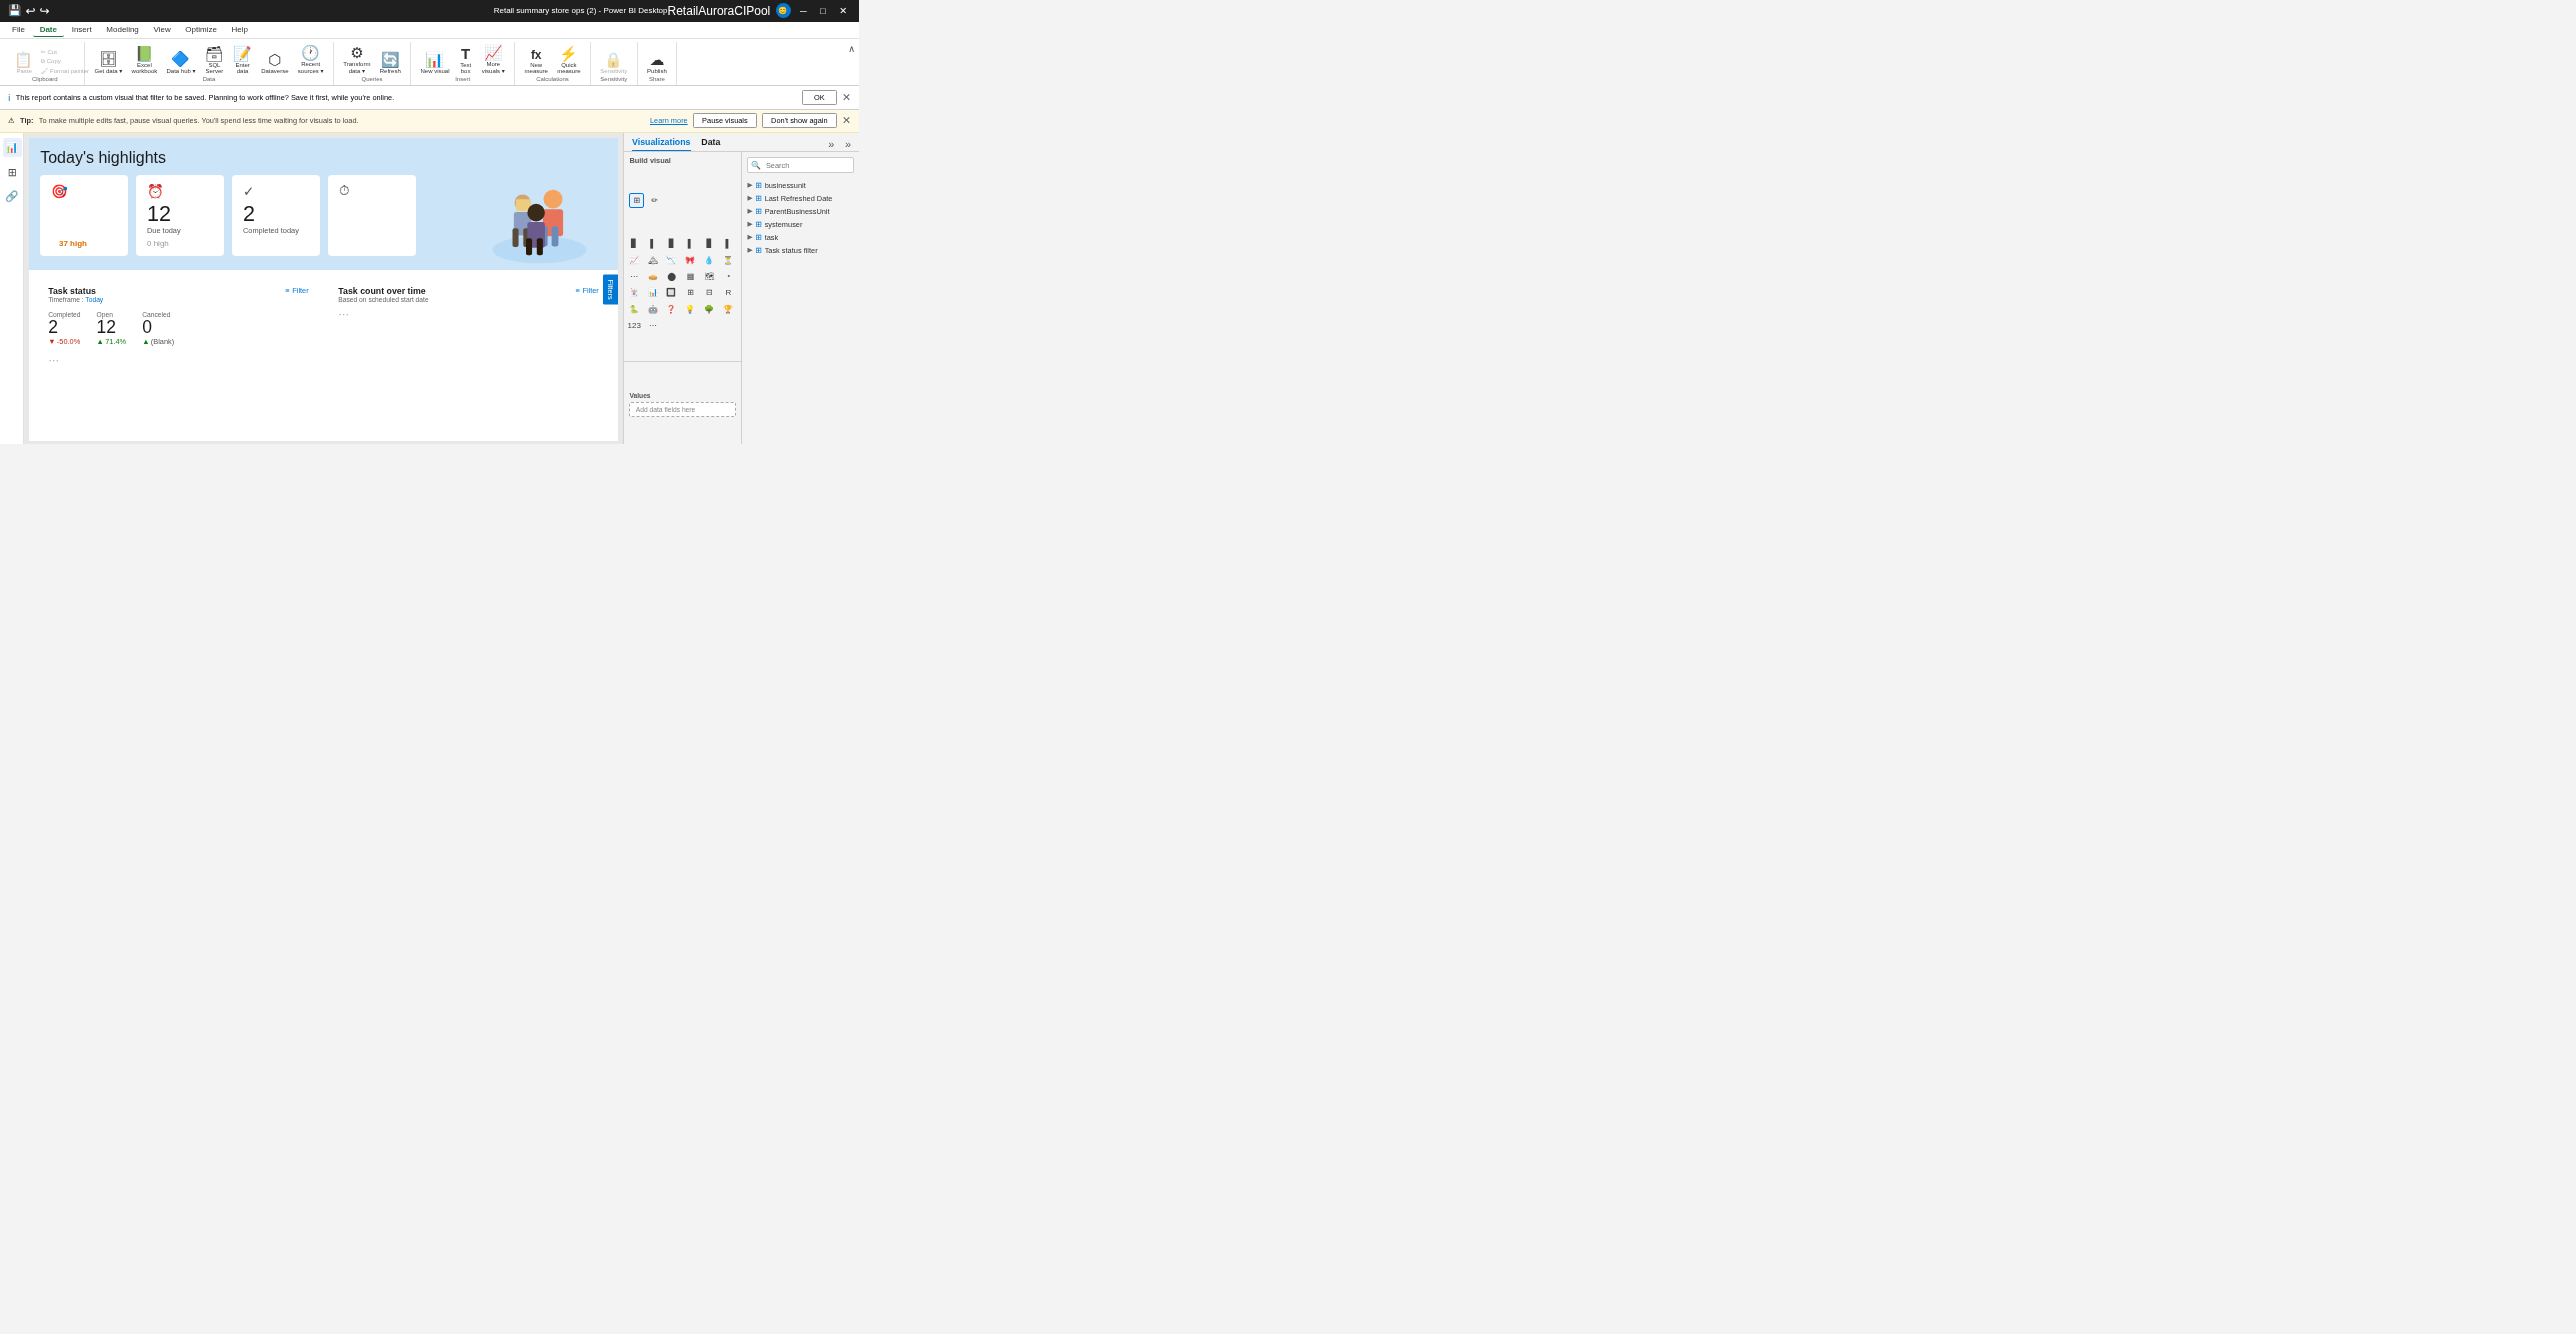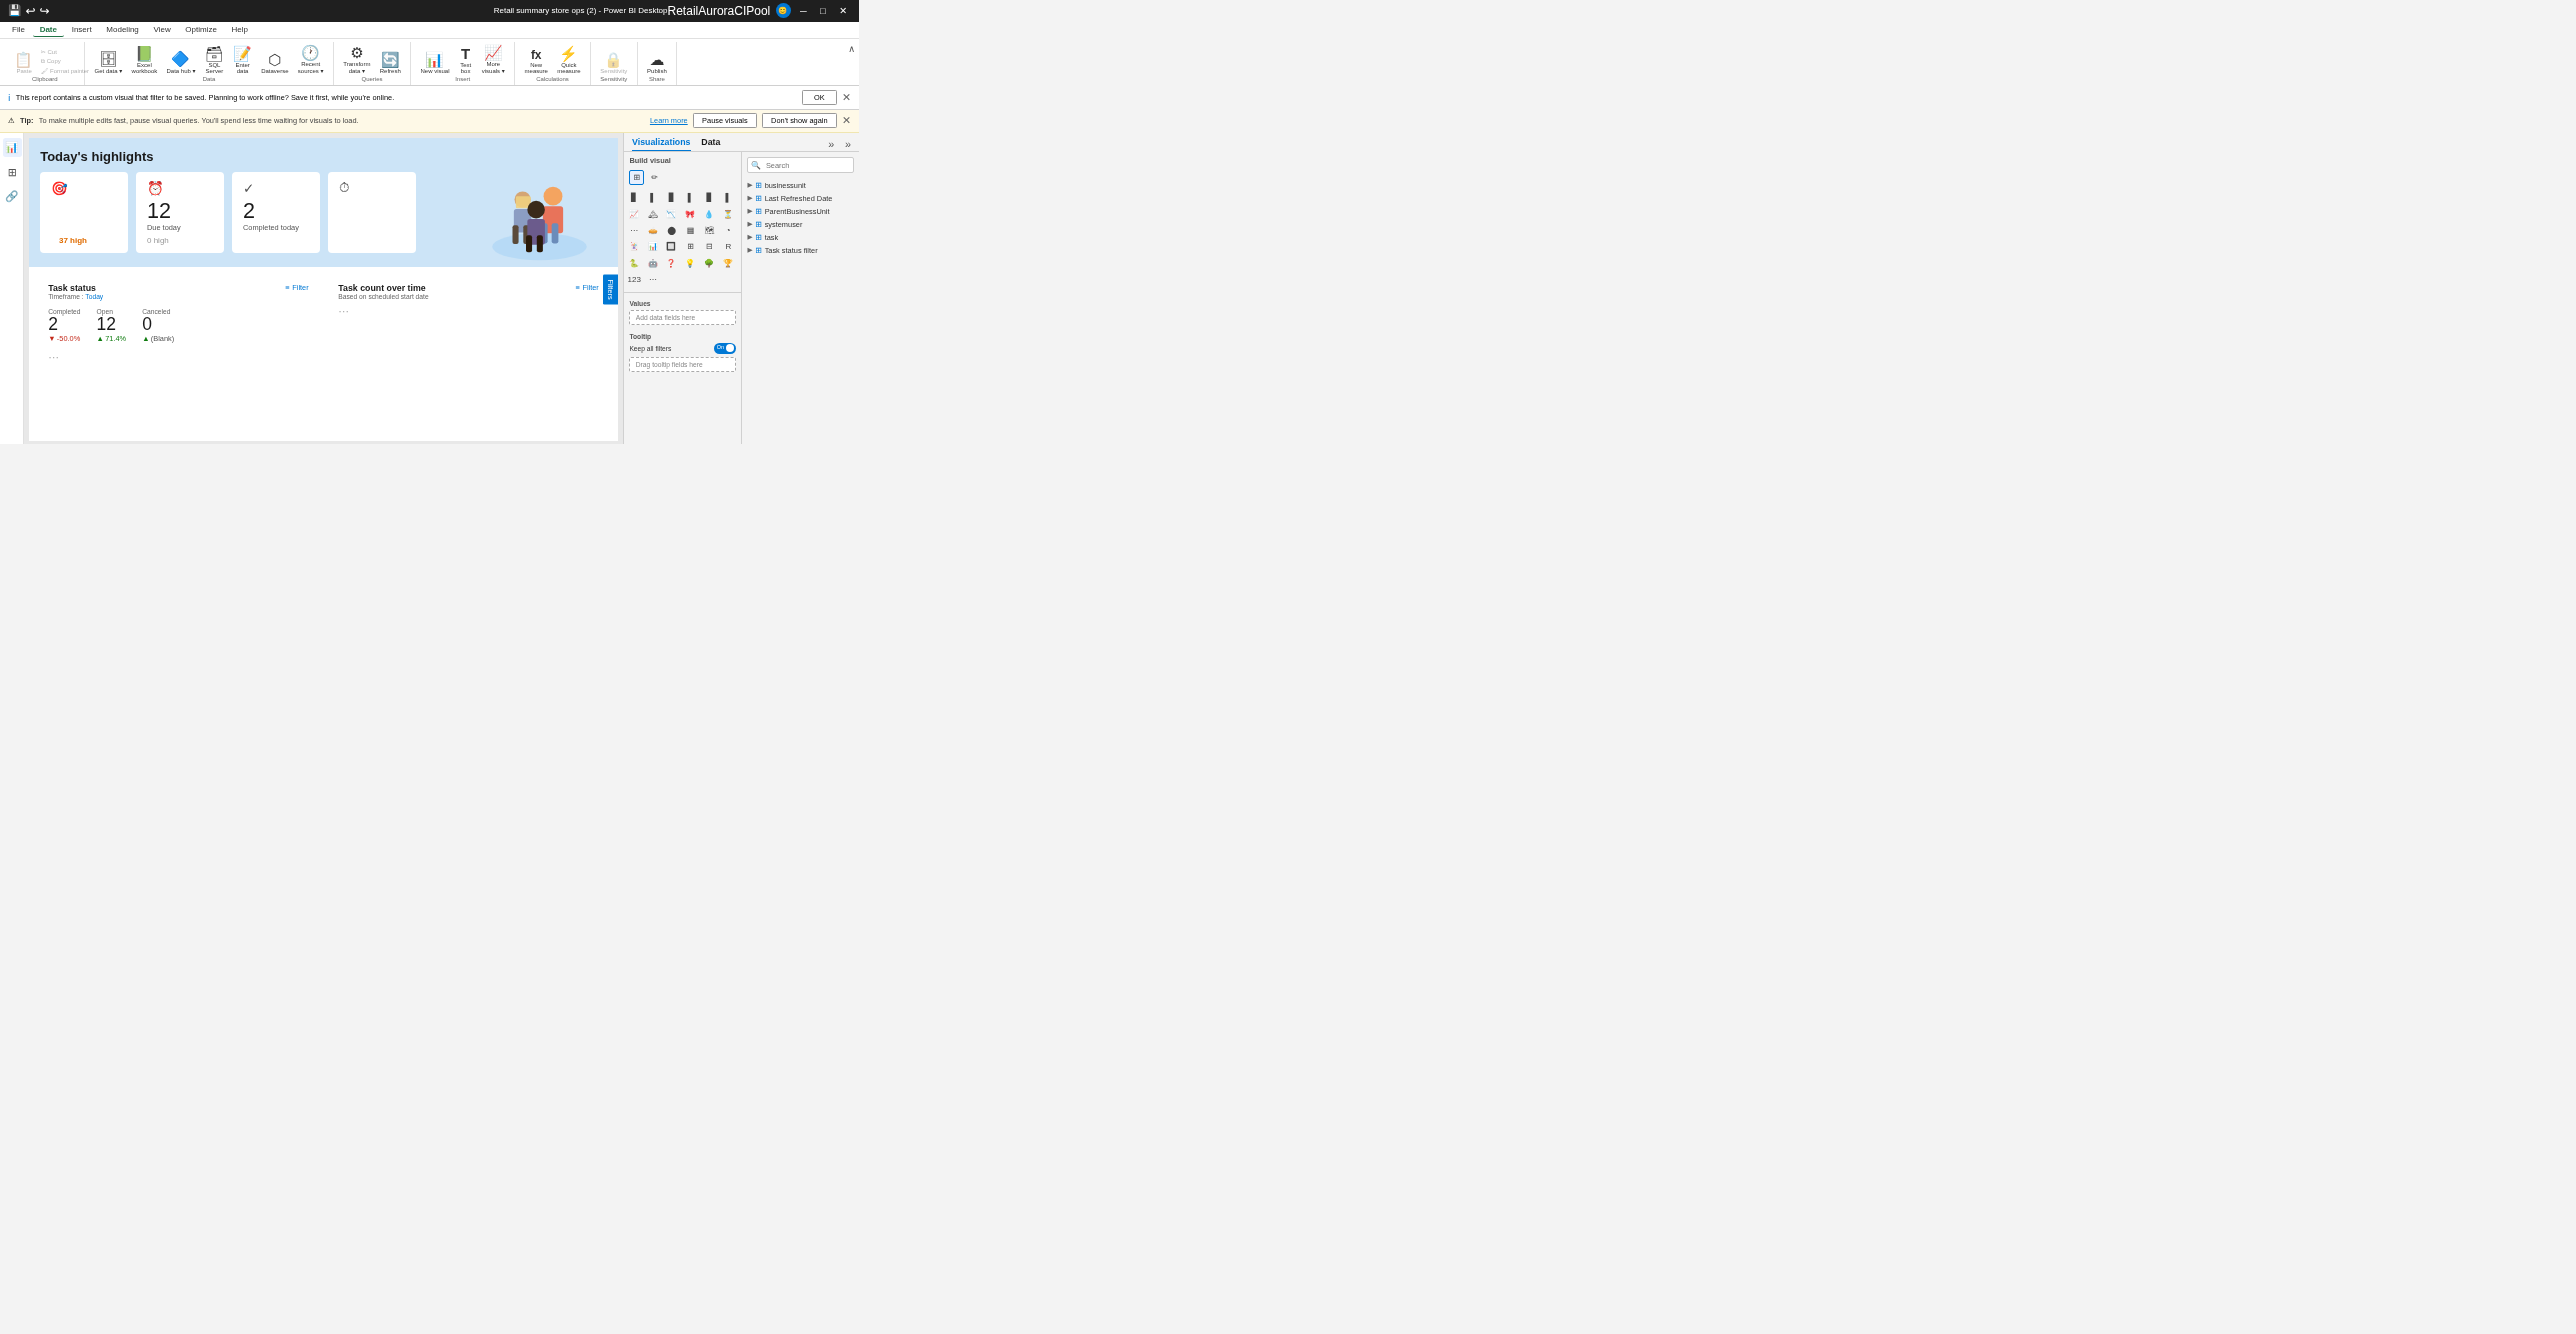--- a/index.html
+++ b/index.html
@@ -212,22 +212,22 @@
       border-radius: 1.3px 0 0 1.3px;
     }
 
     
     .highlights-section {
       background: #cce4f7;
       padding: 10.8px 10.8px 13.5px;
       position: relative;
     }
     .highlights-title {
-      font-size: 13px;
-      font-weight: 700;
+      font-size: 16px;
+      font-weight: 400;
       color: #1a1a1a;
       margin-bottom: 8px;
     }
     .highlights-cards {
       display: flex;
       gap: 8px;
       position: relative;
       z-index: 1;
     }
     .highlight-card {
@@ -298,20 +298,21 @@
       flex-direction: column;
     }
 
     .viz-panel {
       width: 118px;
       background: #f3f3f3;
       border-right: 0.7px solid #d0d0d0;
       display: flex;
       flex-direction: column;
       overflow-y: auto;
+      gap: 23px;
     }
     .data-panel {
       flex: 1;
       background: #f3f3f3;
       display: flex;
       flex-direction: column;
       overflow-y: auto;
     }
 
     .right-panels {

